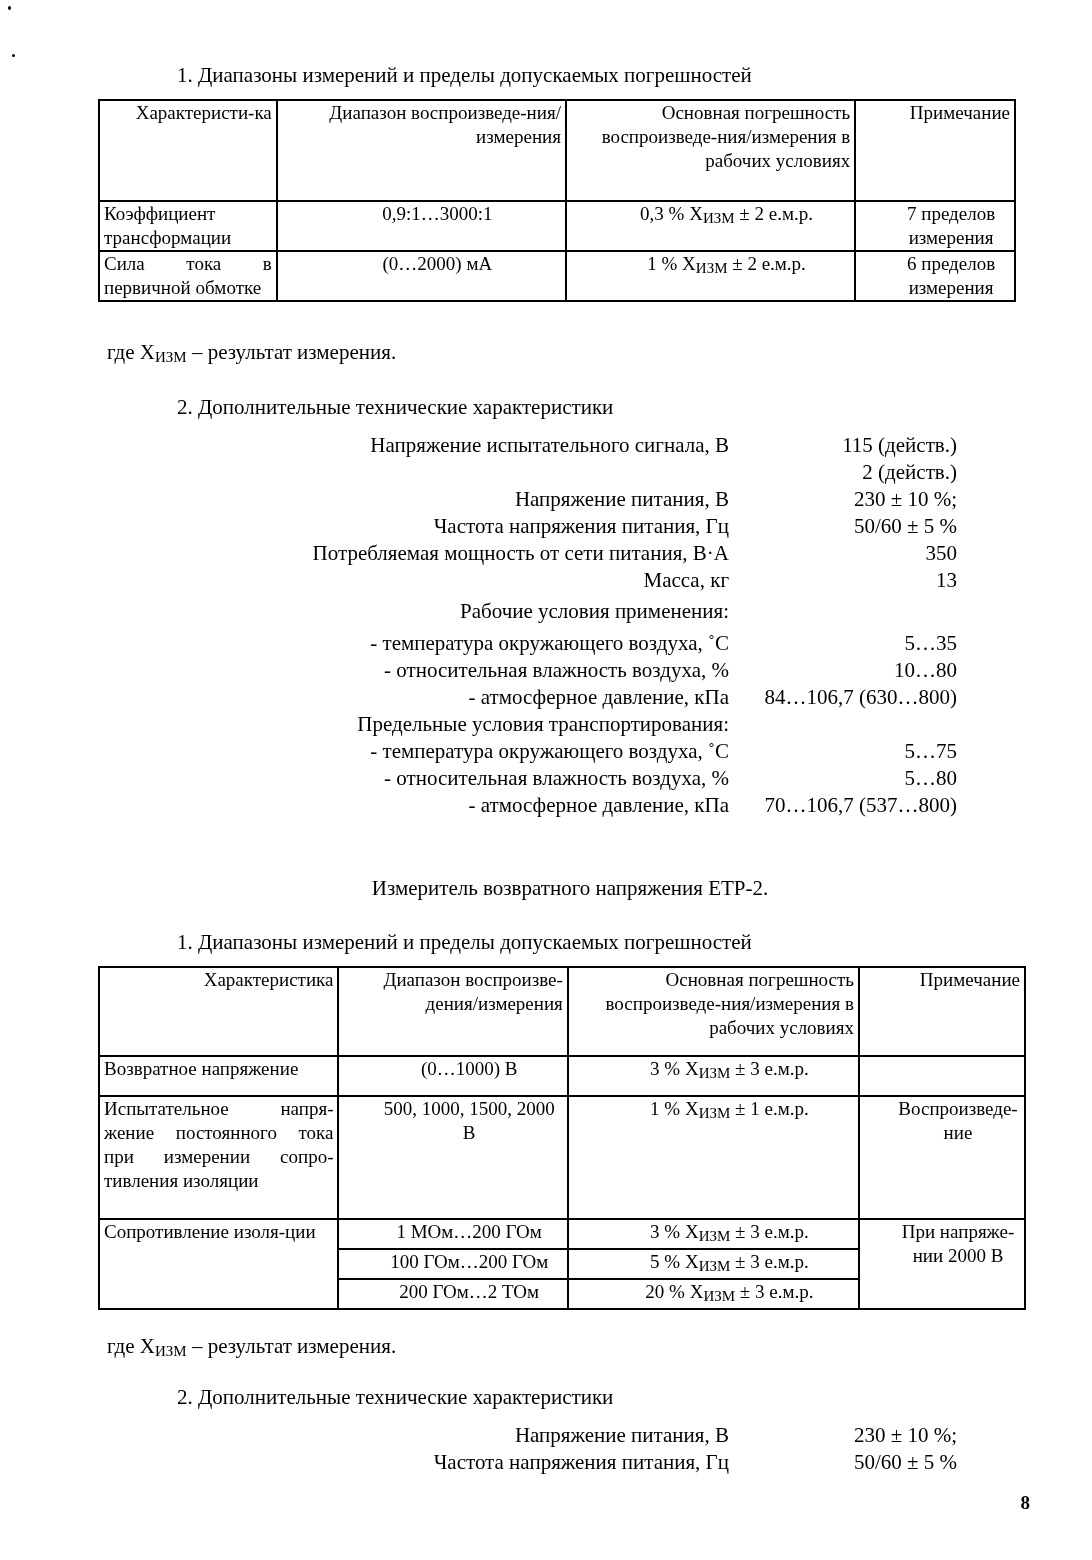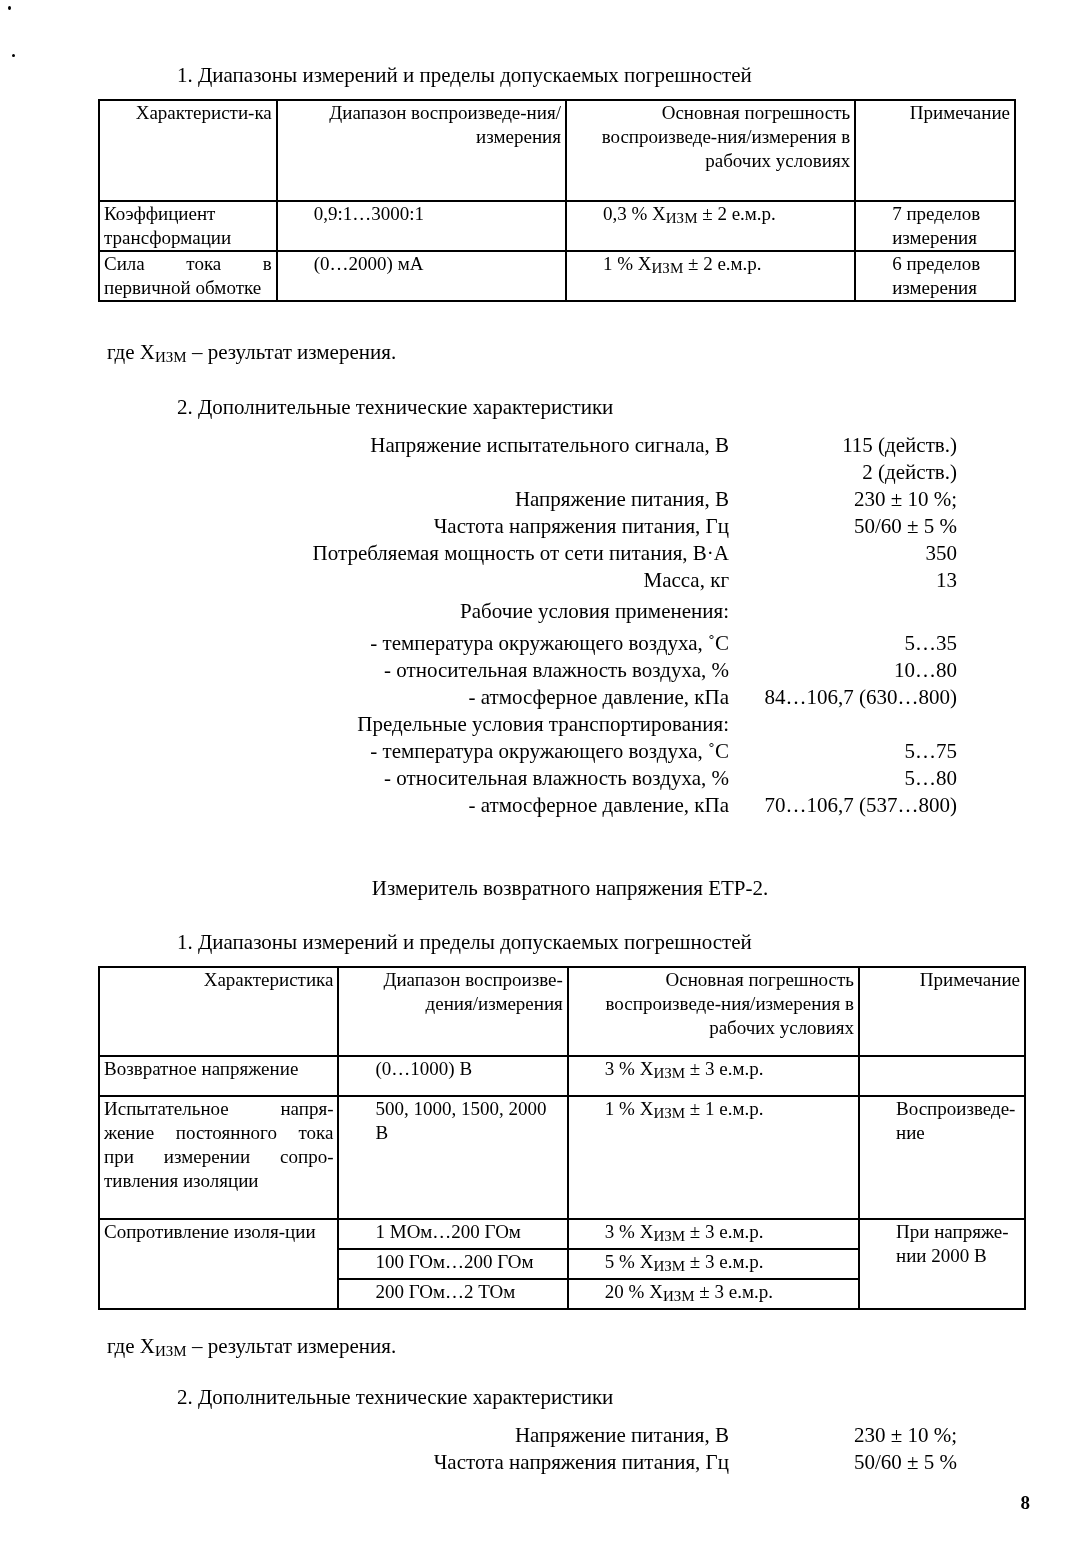--- a/index.html
+++ b/index.html
@@ -5,21 +5,21 @@
   html, body { margin: 0; padding: 0; background: #ffffff; }
   body { width: 1092px; height: 1560px; position: relative; overflow: hidden;
          font-family: "Liberation Serif", "DejaVu Serif", serif; color: #000; font-size: 21px; }
   .dot { position: absolute; background: #000; border-radius: 50%; }
   .heading { position: absolute; left: 177px; font-size: 21px; white-space: nowrap; }
   .note { position: absolute; left: 107px; font-size: 21px; white-space: nowrap; }
   .sub { font-size: 15px; vertical-align: -3px; }
   table { position: absolute; border-collapse: collapse; font-size: 19px; line-height: 24px; }
   td, th { border: 2px solid #000; vertical-align: top; padding: 0 4px; }
   th { font-weight: normal; text-align: right; }
-  td.c { text-align: left; padding-left: 36px; }
+  td.c { text-align: center; padding-left: 36px; }
   td.j { text-align: justify; }
   .spec { position: absolute; left: 177px; width: 780px; font-size: 21px; text-align: right; }
   .spec-row { display: flex; height: 27px; line-height: 27px; white-space: nowrap; }
   .spec-row .lbl { width: 552px; }
   .spec-row .val { flex: 1; }
   .spec-title { height: 31px; line-height: 34px; }
   .center-title { position: absolute; left: 0; width: 1140px; text-align: center; font-size: 21px; }
   .page-num { position: absolute; right: 62px; top: 1492px; font-weight: bold; font-size: 19px; }
 </style>
 </head>

